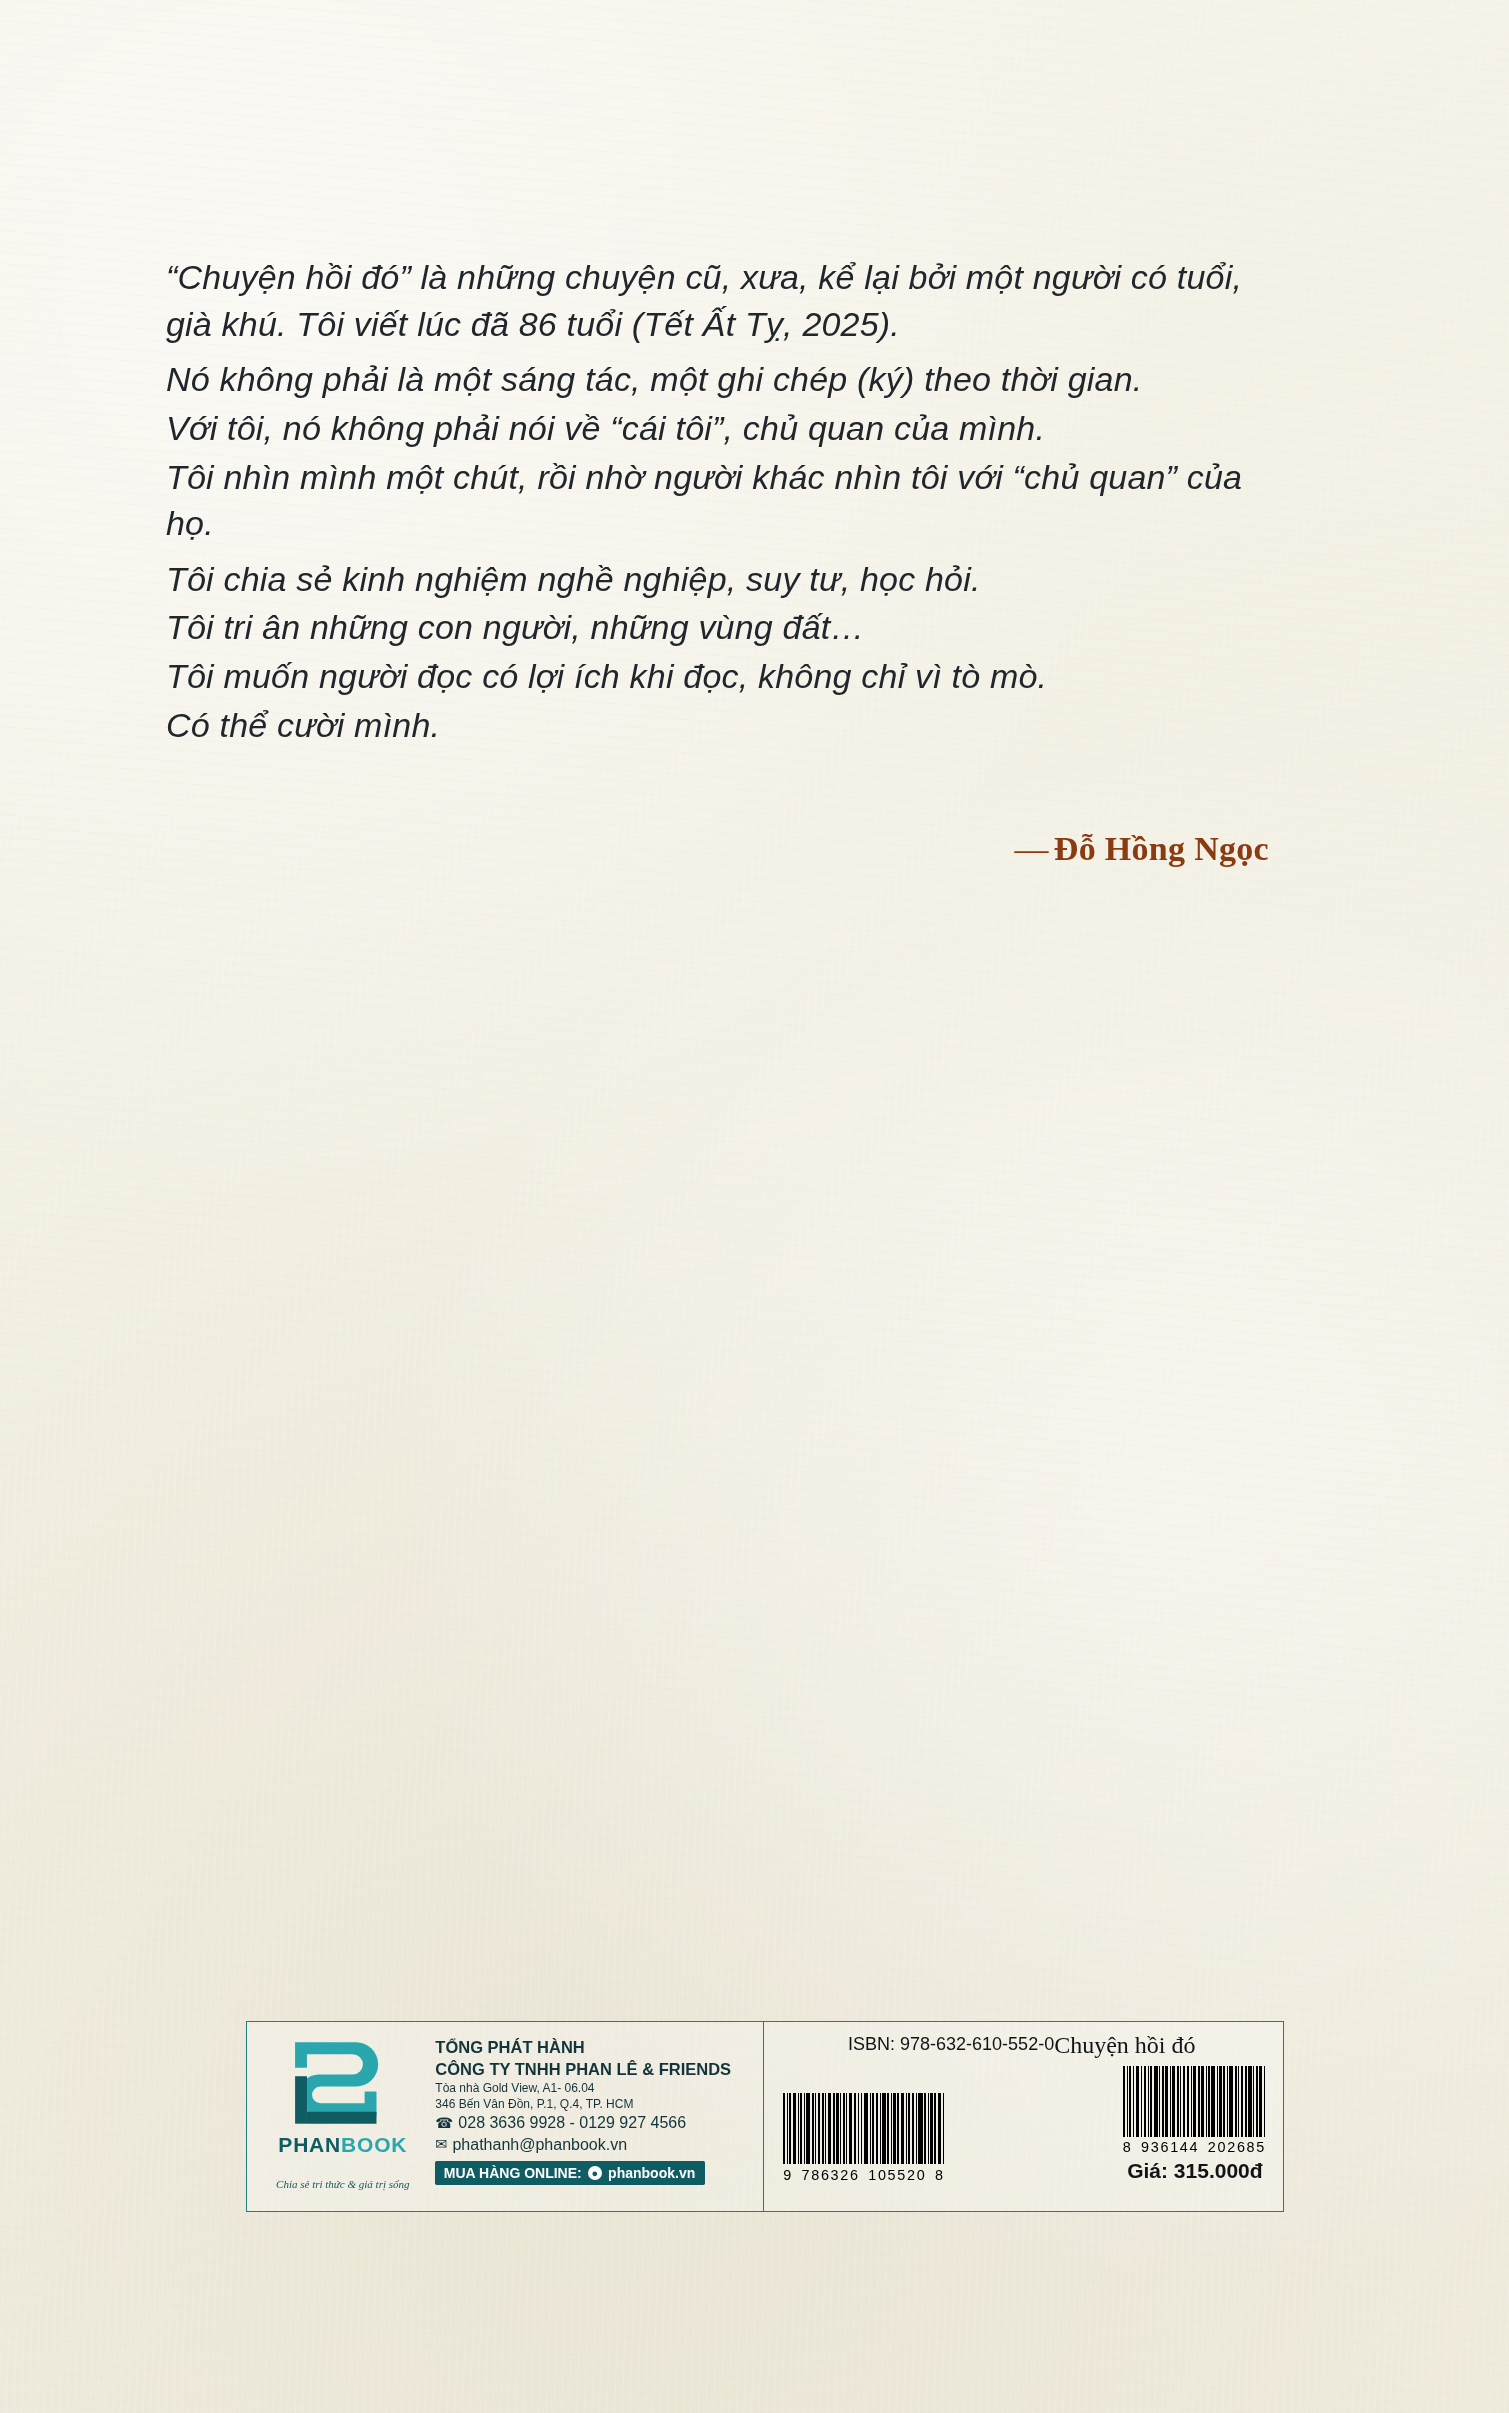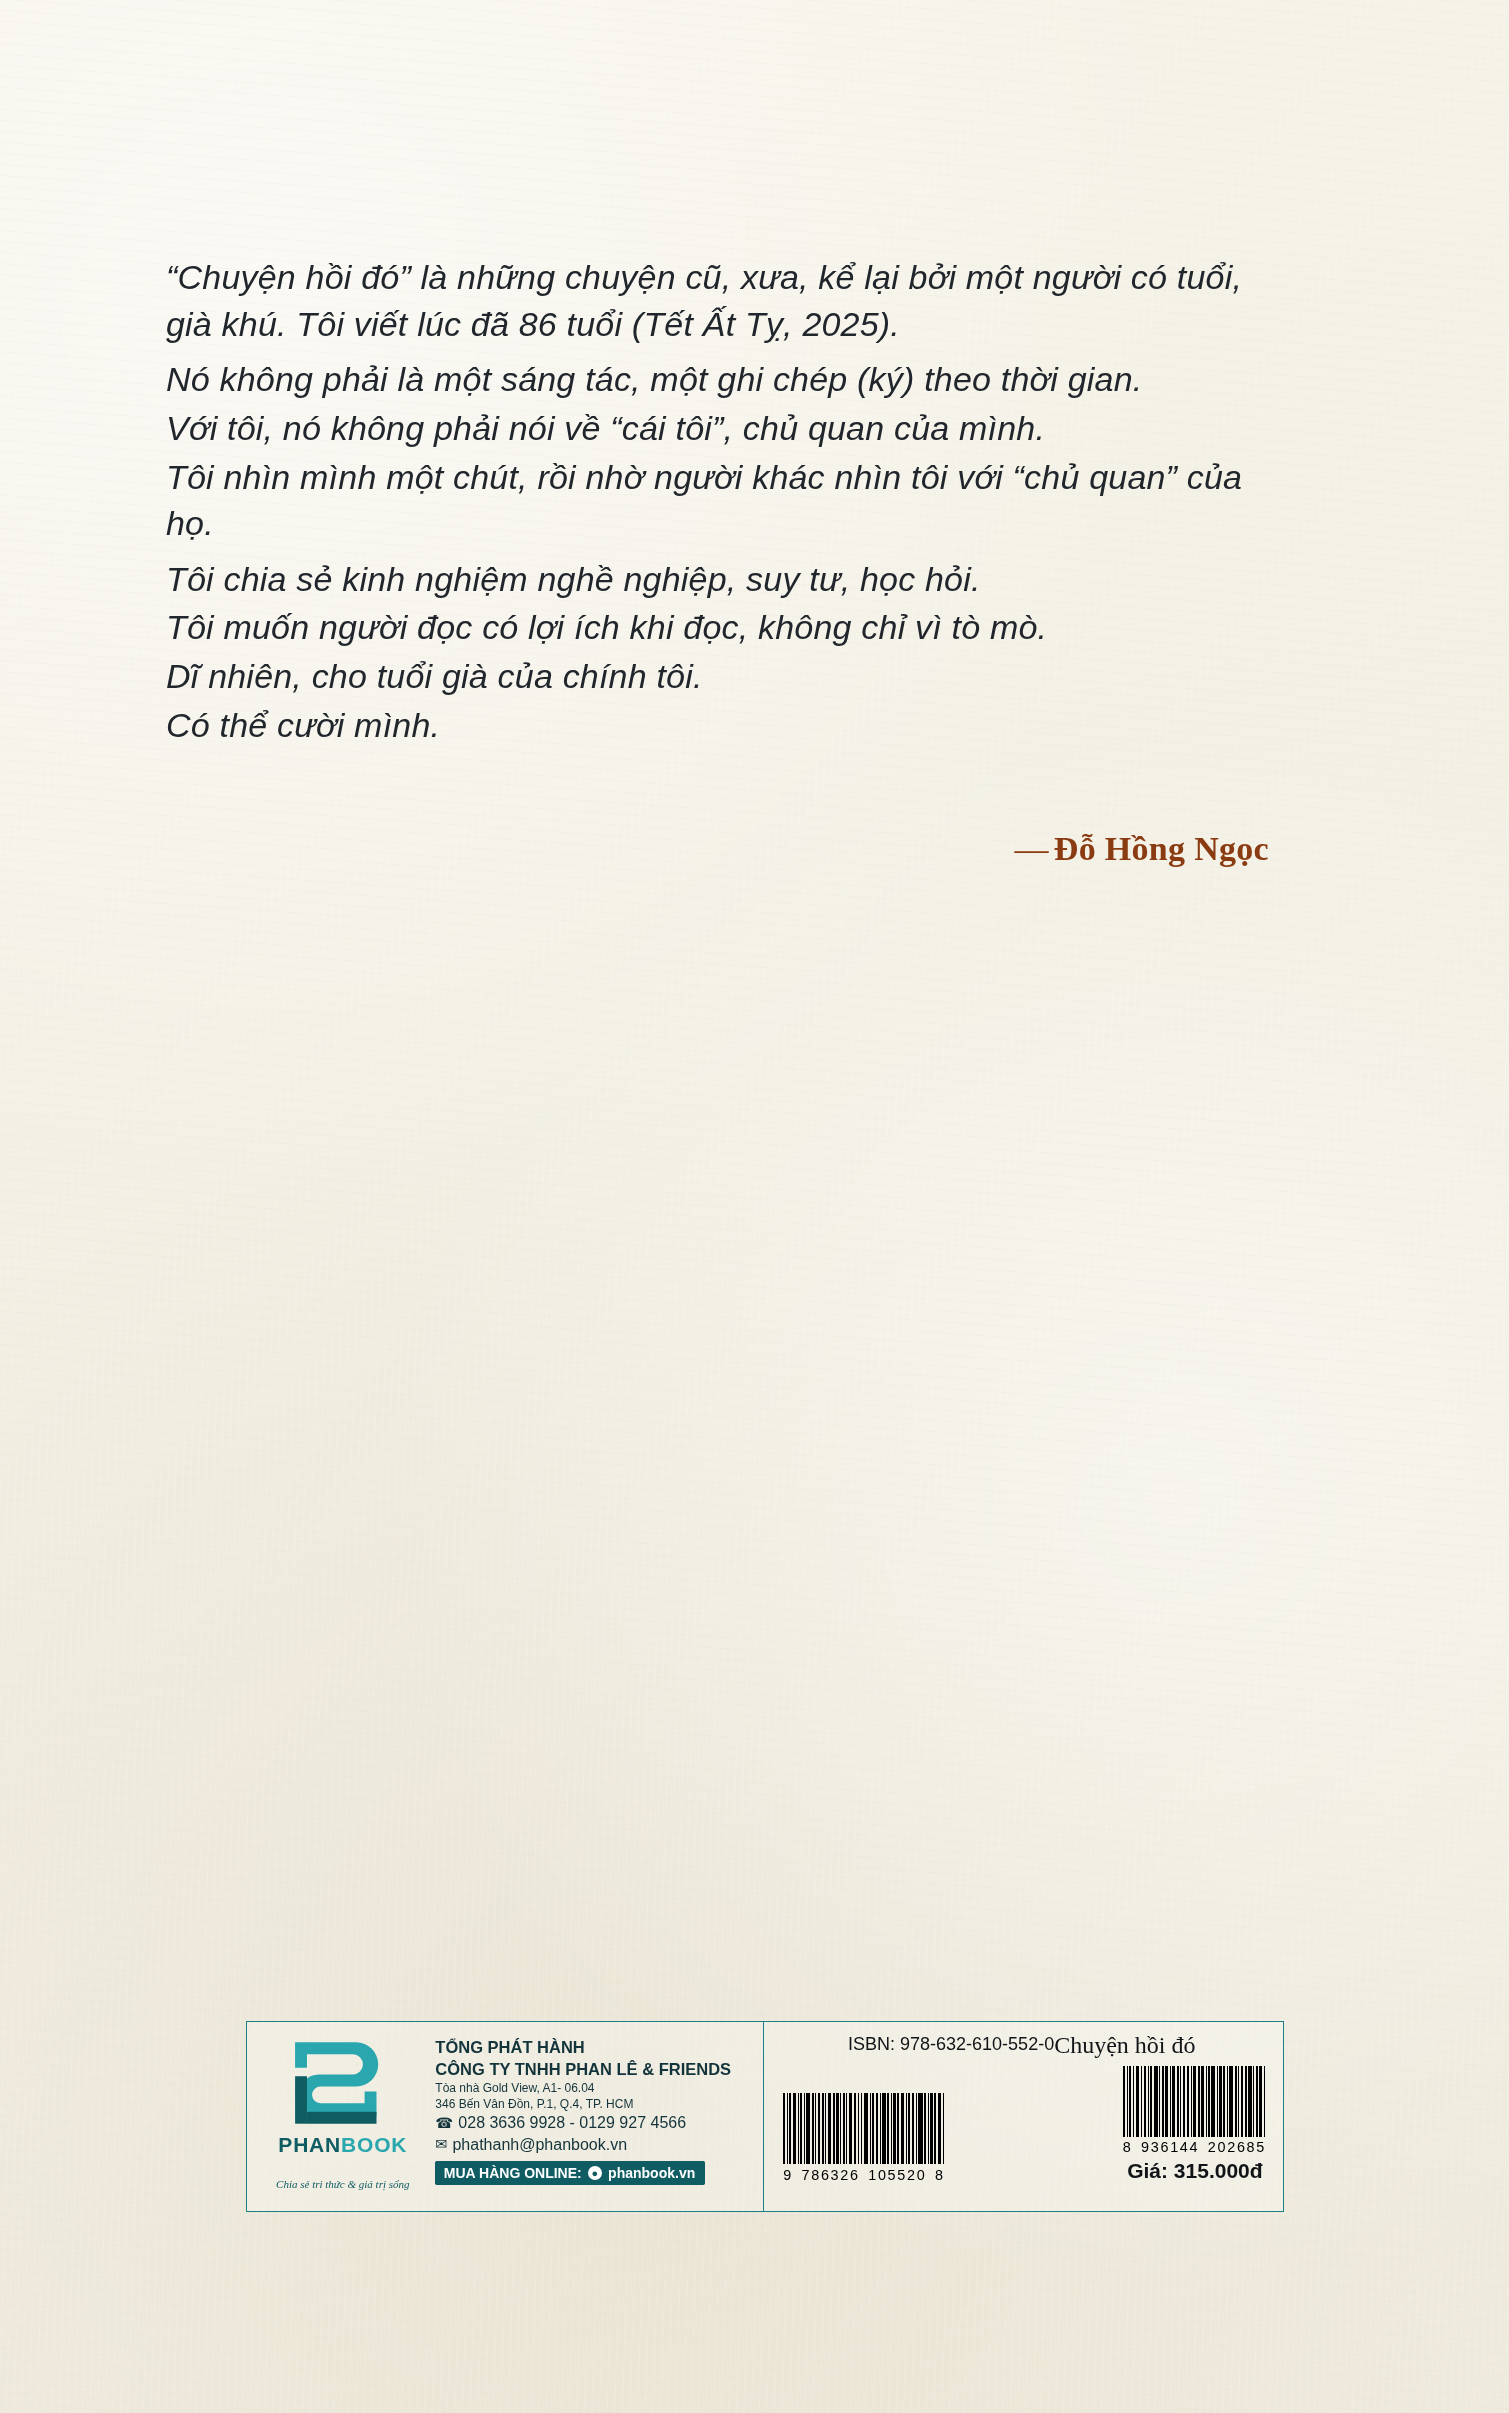--- a/index.html
+++ b/index.html
@@ -255,22 +255,22 @@
 
 <div class="book-back">
   <div class="paper-texture"></div>
 
   <div class="blurb">
     <p>“Chuyện hồi đó” là những chuyện cũ, xưa, kể lại bởi một người có tuổi, già khú. Tôi viết lúc đã 86 tuổi (Tết Ất Tỵ, 2025).</p>
     <p class="tight">Nó không phải là một sáng tác, một ghi chép (ký) theo thời gian.</p>
     <p class="tight">Với tôi, nó không phải nói về “cái tôi”, chủ quan của mình.</p>
     <p>Tôi nhìn mình một chút, rồi nhờ người khác nhìn tôi với “chủ quan” của họ.</p>
     <p class="tight">Tôi chia sẻ kinh nghiệm nghề nghiệp, suy tư, học hỏi.</p>
+    <p class="tight">Tôi tri ân những con người, những vùng đất…</p>
     <p class="tight">Tôi muốn người đọc có lợi ích khi đọc, không chỉ vì tò mò.</p>
-    <p class="tight">Dĩ nhiên, cho tuổi già của chính tôi.</p>
     <p class="tight">Có thể cười mình.</p>
 
     <div class="signature">
       <span class="dash">—</span><span>Đỗ Hồng Ngọc</span>
     </div>
   </div>
 
   <div class="footer-panel">
 
     <div class="publisher-block">

